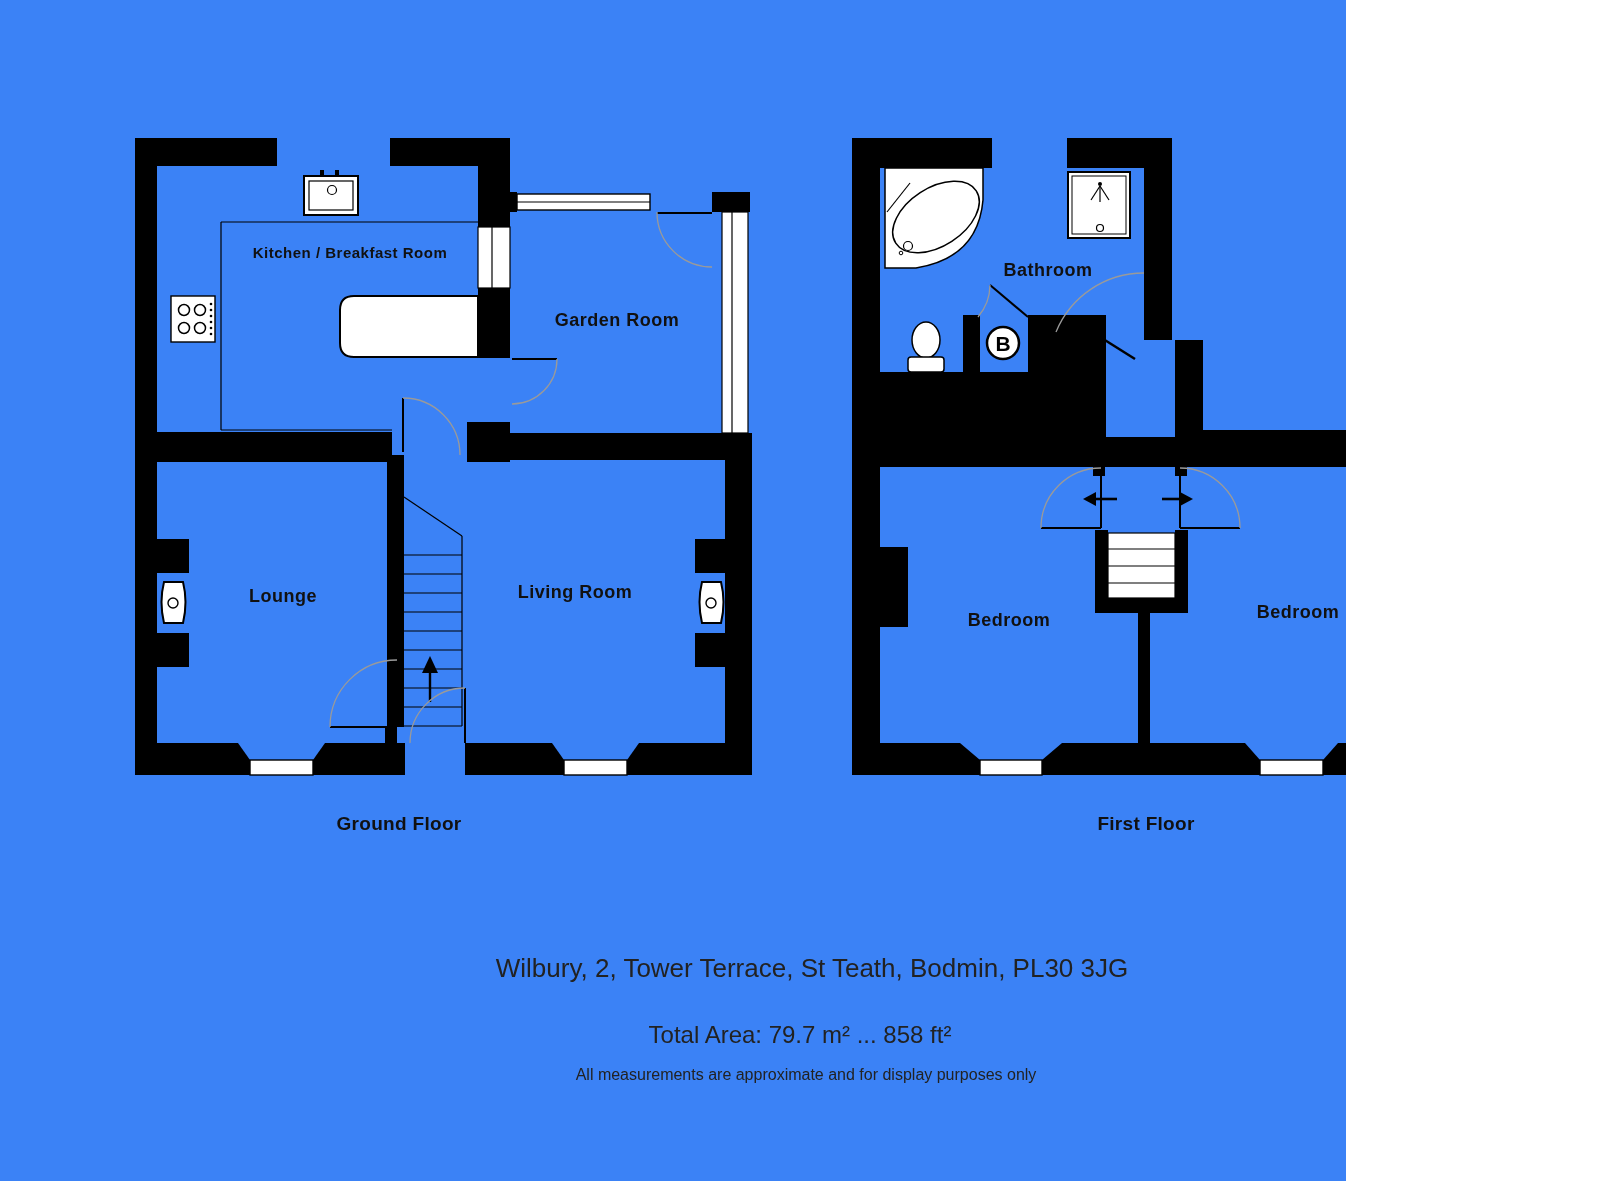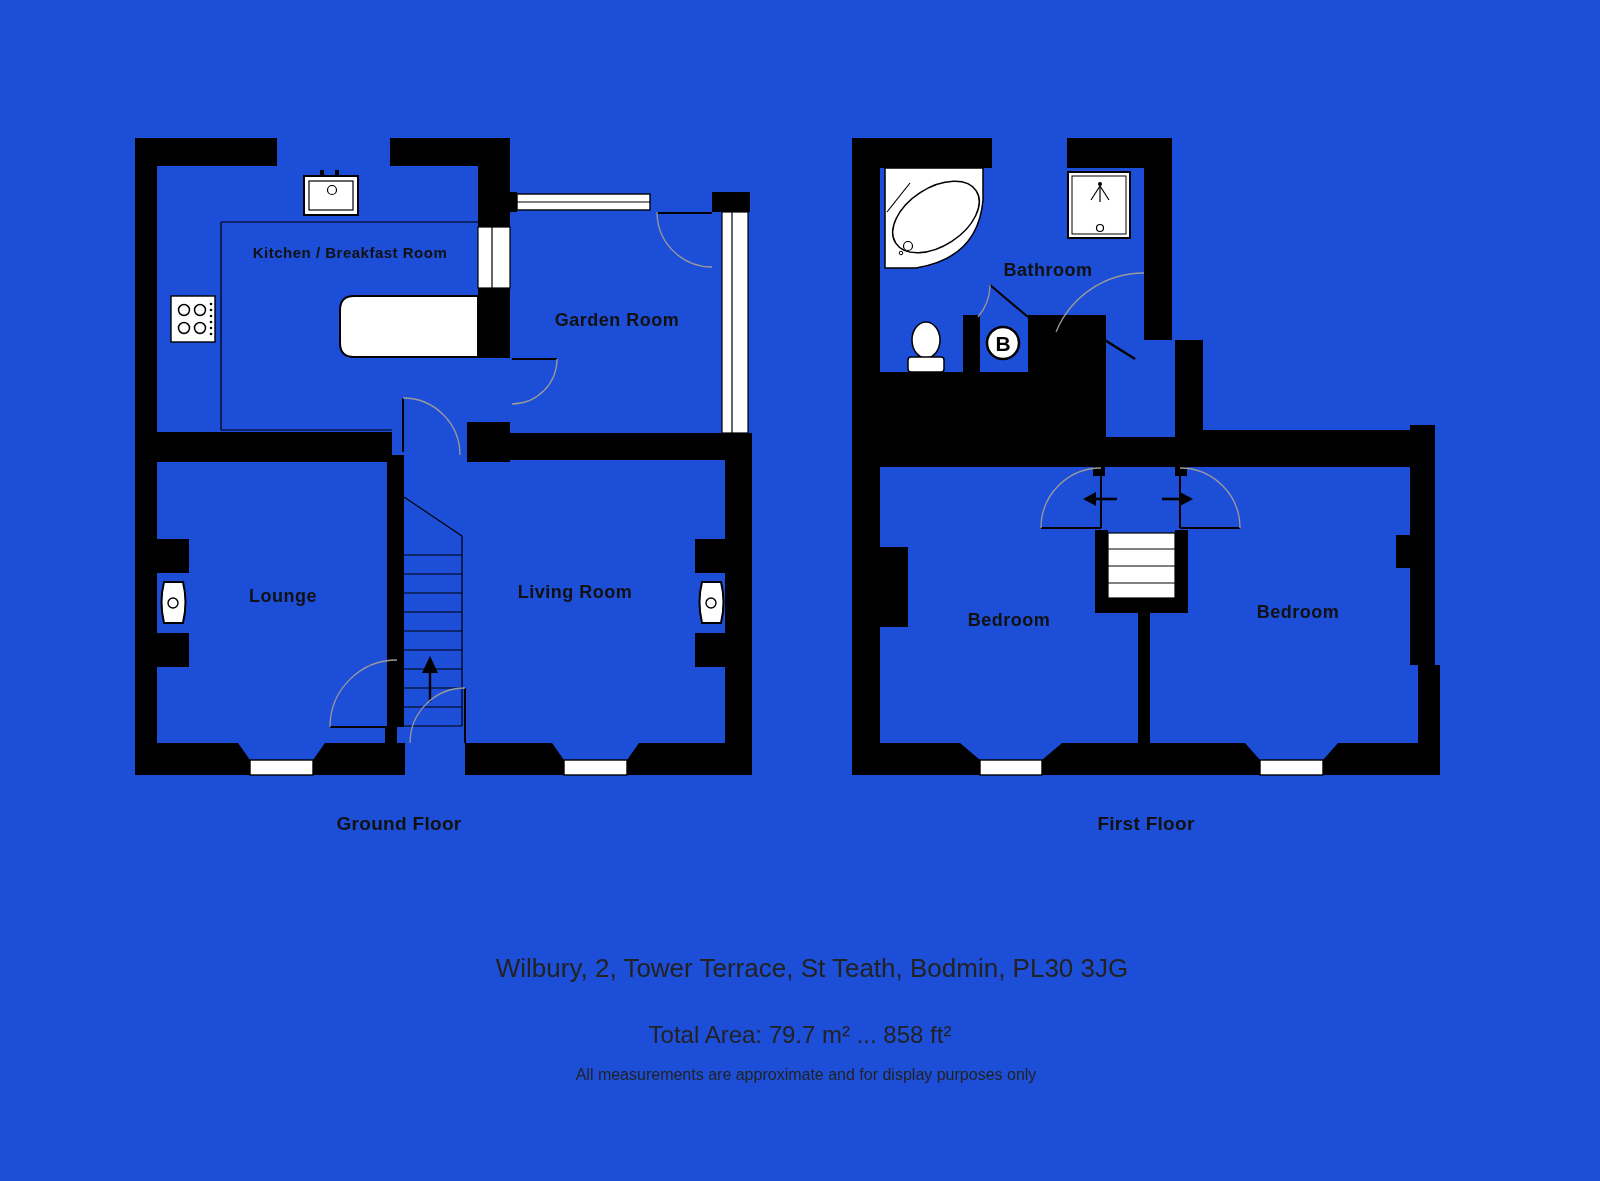--- a/index.html
+++ b/index.html
@@ -1,16 +1,16 @@
 <!DOCTYPE html>
 <html><head>
 <meta charset="utf-8">
 <style>
   html,body{margin:0;padding:0;background:#ffffff;}
-  .stage{position:relative;width:1600px;height:1181px;background:#1d4ed8;overflow:hidden;
+  .stage{position:relative;width:1346px;height:1181px;background:#3b82f6;overflow:hidden;
          font-family:"Liberation Sans", sans-serif;text-align:center;}
   svg{position:absolute;left:0;top:0;}
   .wall{fill:#000000;stroke:none;}
   .fix{fill:#ffffff;stroke:#000000;}
   .thin{stroke:#000000;stroke-width:1.2;fill:none;}
   .arc{stroke:#9a9a9a;stroke-width:1.3;fill:none;}
   .leaf{stroke:#000000;stroke-width:2;fill:none;}
   .room-label{font-weight:bold;font-size:18px;letter-spacing:.5px;fill:#111;text-anchor:middle;}
   .room-label-sm{font-weight:bold;font-size:15px;letter-spacing:.5px;fill:#111;text-anchor:middle;}
   .floor-label{font-weight:bold;font-size:19px;letter-spacing:.3px;fill:#111;text-anchor:middle;}

